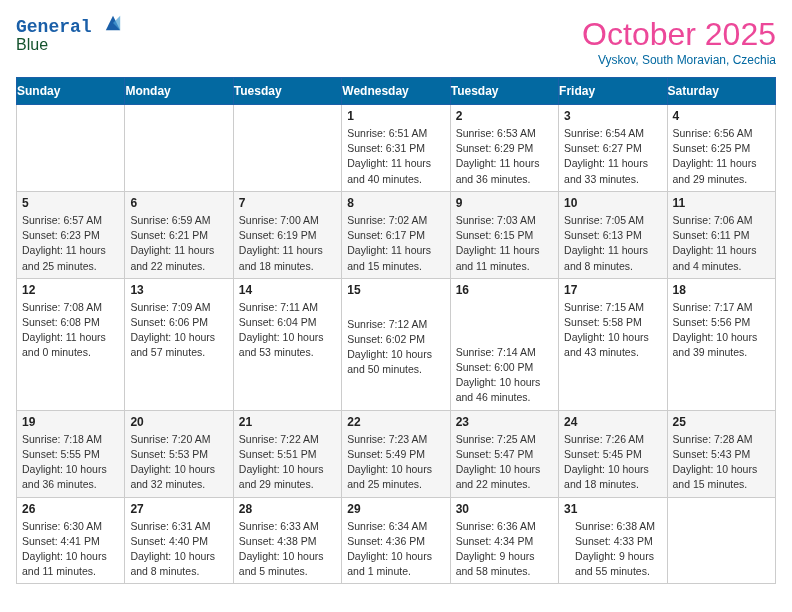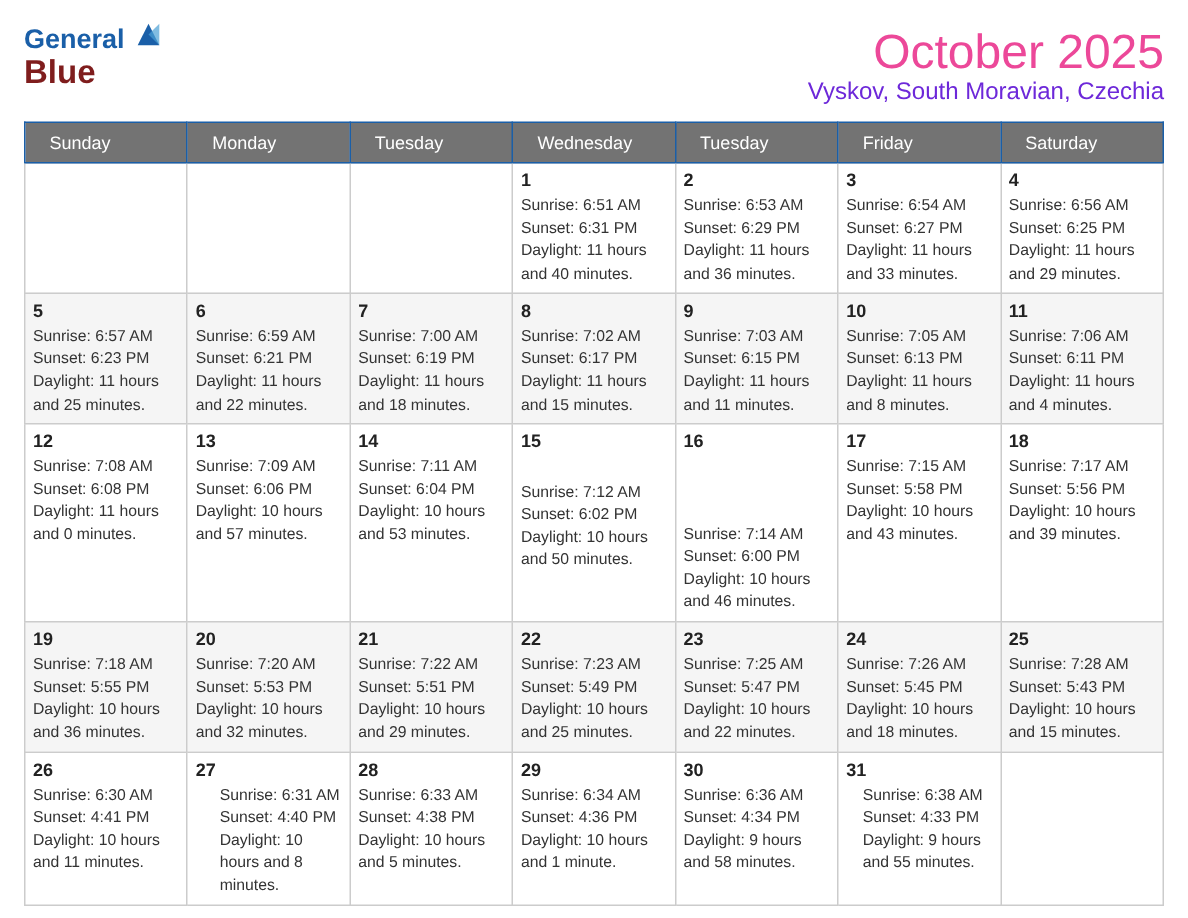--- a/index.html
+++ b/index.html
@@ -18,54 +18,55 @@
     }
     .logo {
       display: flex;
       align-items: center;
     }
     .logo-text {
       font-size: 18px;
       font-weight: bold;
       color: #333;
       line-height: 1.1;
+      font-family: Liberation Mono, monospace;
     }
     .logo-text span {
       color: #1a5fa8;
     }
     .logo-icon {
       width: 18px;
       height: 18px;
       margin-left: 2px;
       margin-top: -2px;
     }
     .title-block {
       text-align: right;
     }
     .month-title {
       font-size: 32px;
       font-weight: normal;
       color: #ec4899;
     }
     .location {
-      font-size: 16px;
-      color: #6d28d9;
+      font-size: 12px;
+      color: #0369a1;
     }
     table {
       width: 100%;
       border-collapse: collapse;
       font-size: 11px;
     }
     thead tr th {
-      background: #737373;
+      background: #0369a1;
       color: #fff;
-      padding: 6px 16px;
+      padding: 6px 0;
       text-align: left;
       font-size: 12px;
-      font-weight: normal;
+      font-weight: bold;
       border: 1px solid #1a5fa8;
     }
     tbody tr td {
       border: 1px solid #ccc;
       vertical-align: top;
       padding: 4px 5px;
       width: 108px;
       min-height: 80px;
       background: #fff;
     }
@@ -98,21 +99,21 @@
     <div>
       <div style="display:flex;align-items:center;">
         <span class="logo-text">
           <span>General</span>
           <svg class="logo-icon" viewBox="0 0 20 20">
             <polygon points="2,18 10,2 18,18" fill="#1a5fa8"></polygon>
             <polygon points="10,10 18,2 18,18" fill="#4a9fd4" opacity="0.7"></polygon>
           </svg>
         </span>
       </div>
-      <div style="color:#7f1d1d;font-size:22px;font-weight:bold;margin-top:-2px;">Blue</div>
+      <div style="color:#14532d;font-size:16px;font-weight:normal;margin-top:-2px;">Blue</div>
     </div>
   </div>
   <div class="title-block">
     <div class="month-title">October 2025</div>
     <div class="location">Vyskov, South Moravian, Czechia</div>
   </div>
 </div>
 
 <table>
   <thead>
@@ -290,21 +291,21 @@
       </tr>
       <tr>
         <td>
           <div class="day-num">26</div>
           <div class="day-info" style="white-space: pre-line;">Sunrise: 6:30 AM
 Sunset: 4:41 PM
 Daylight: 10 hours and 11 minutes.</div>
         </td>
         <td>
           <div class="day-num">27</div>
-          <div class="day-info" style="white-space: pre-line; margin-left: 16px;">Sunrise: 6:31 AM
+          <div class="day-info" style="white-space: pre-line;">Sunrise: 6:31 AM
 Sunset: 4:40 PM
 Daylight: 10 hours and 8 minutes.</div>
         </td>
         <td>
           <div class="day-num">28</div>
           <div class="day-info" style="white-space: pre-line;">Sunrise: 6:33 AM
 Sunset: 4:38 PM
 Daylight: 10 hours and 5 minutes.</div>
         </td>
         <td>

